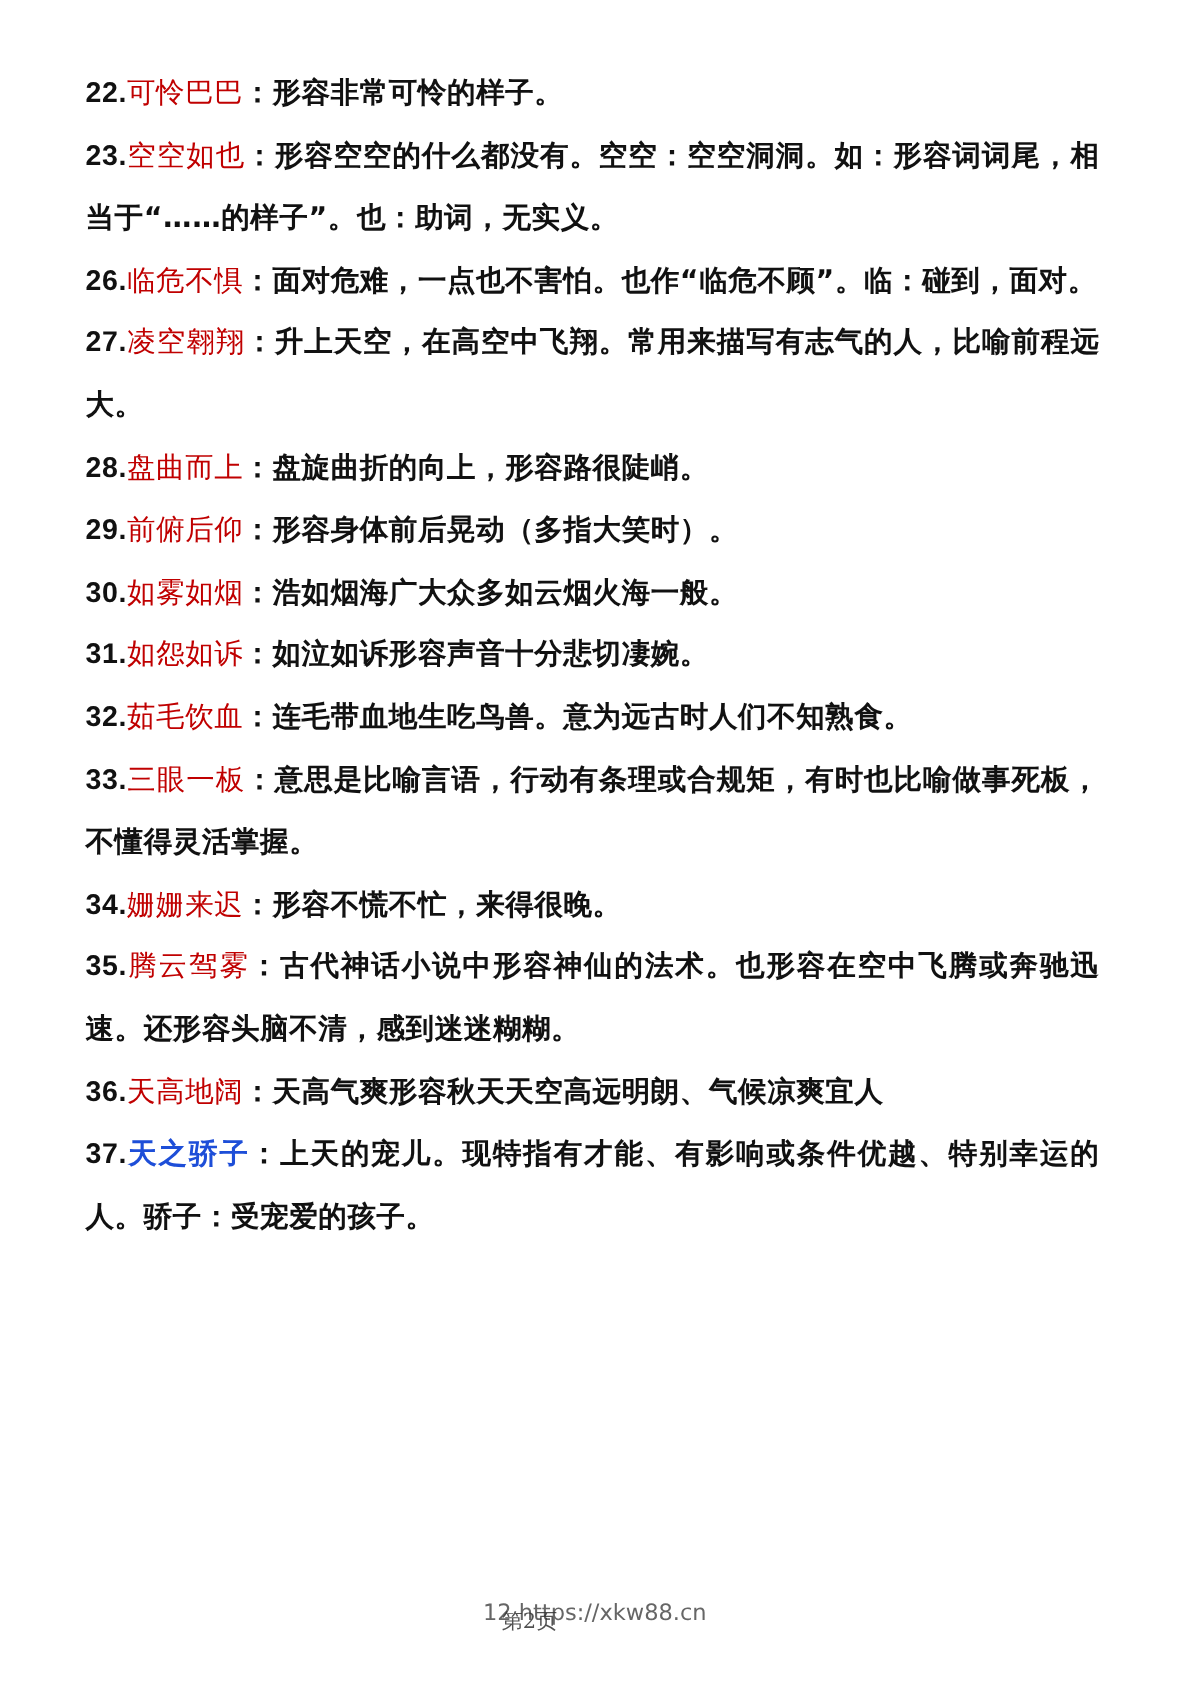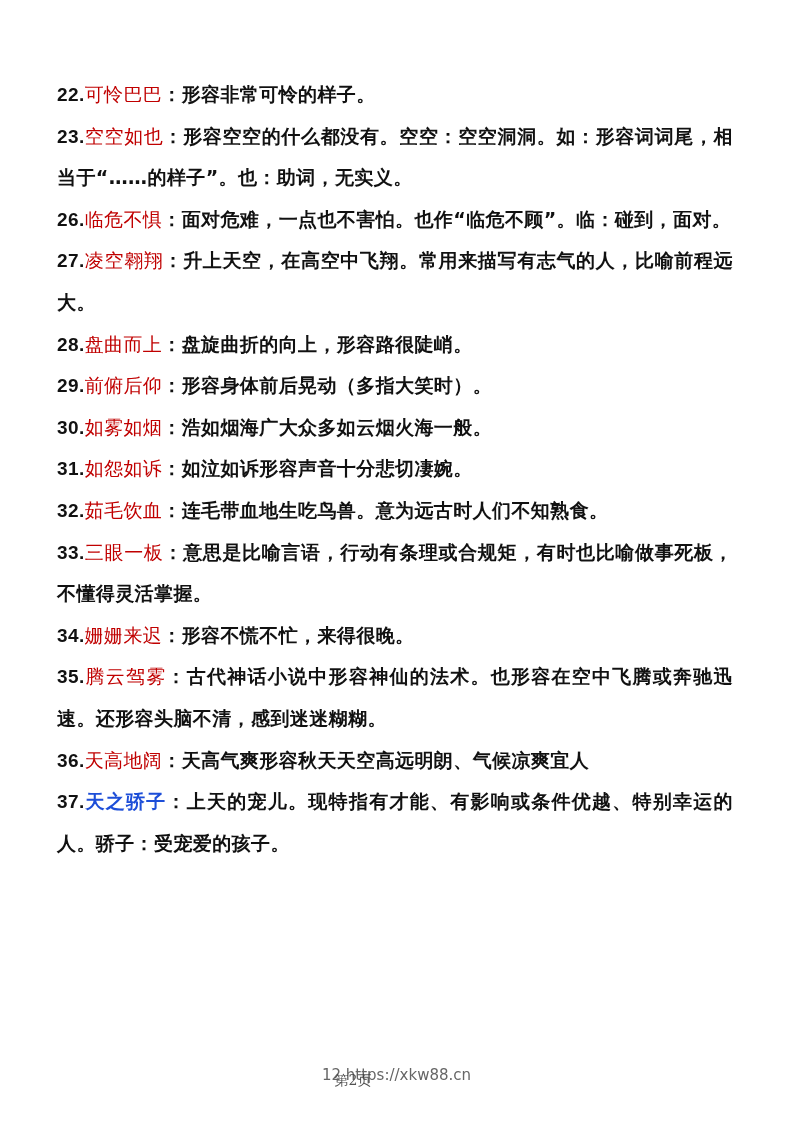--- a/index.html
+++ b/index.html
@@ -1,18 +1,18 @@
 <!DOCTYPE html>
 <html><head>
   <meta charset="utf-8">
   <style>
     html, body { margin: 0; padding: 0; background: #ffffff; }
     body { width: 793px; height: 1122px; position: relative; overflow: hidden;
       font-family: "DejaVu Sans", "Liberation Sans", sans-serif; }
-    .page { position: absolute; left: 57px; top: 74px; width: 676px; }
+    .page { position: absolute; left: 57px; top: 42px; width: 676px; }
     .entry { font-size: 19px; font-weight: bold; color: #111111; line-height: 41.6px;
       letter-spacing: 0.4px; margin: 0; text-align: justify; }
     .num { font-family: "Liberation Sans", sans-serif; font-weight: bold; }
     .term { color: #c00000; font-weight: normal; }
     .term.plain { color: #1d4ed8; font-weight: bold; }
     .footer { position: absolute; top: 1066px; left: 0; width: 793px; text-align: center;
       font-family: "DejaVu Sans", sans-serif; font-size: 15px; color: #666666; }
     .footer .page-no { position: absolute; left: 0; width: 706px; top: 6px; text-align: center;
       font-family: "DejaVu Serif", serif; font-size: 14px; color: #333333; opacity: 0.85; }
   </style>

